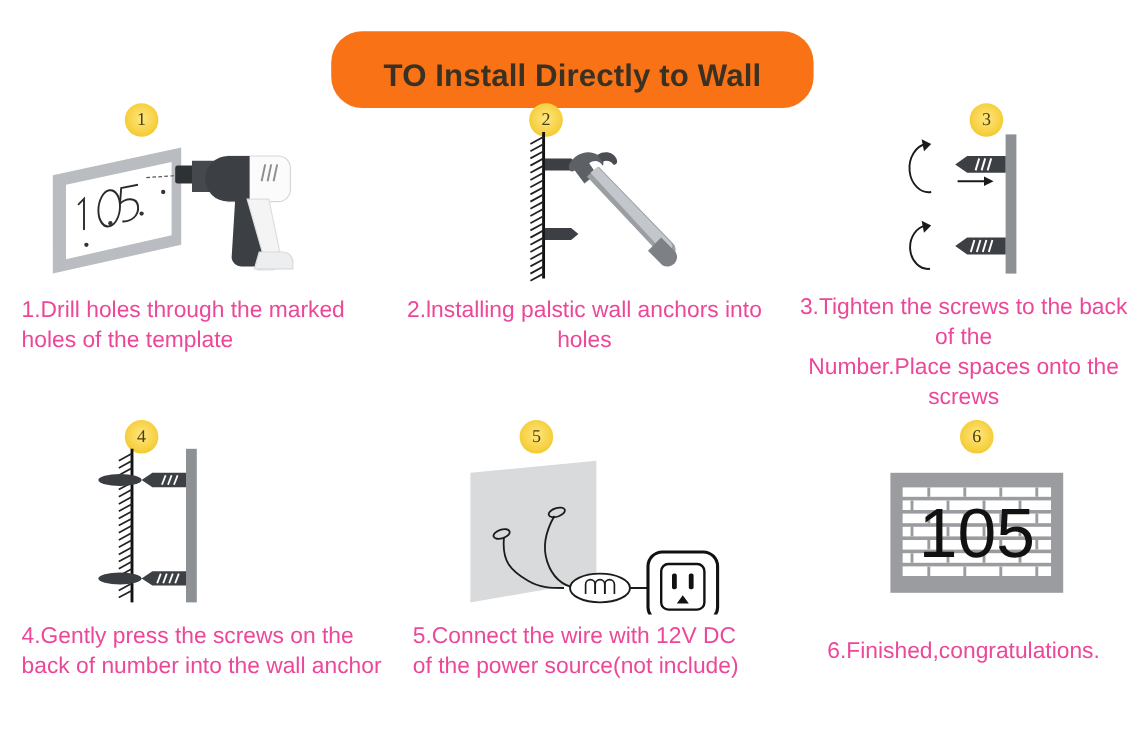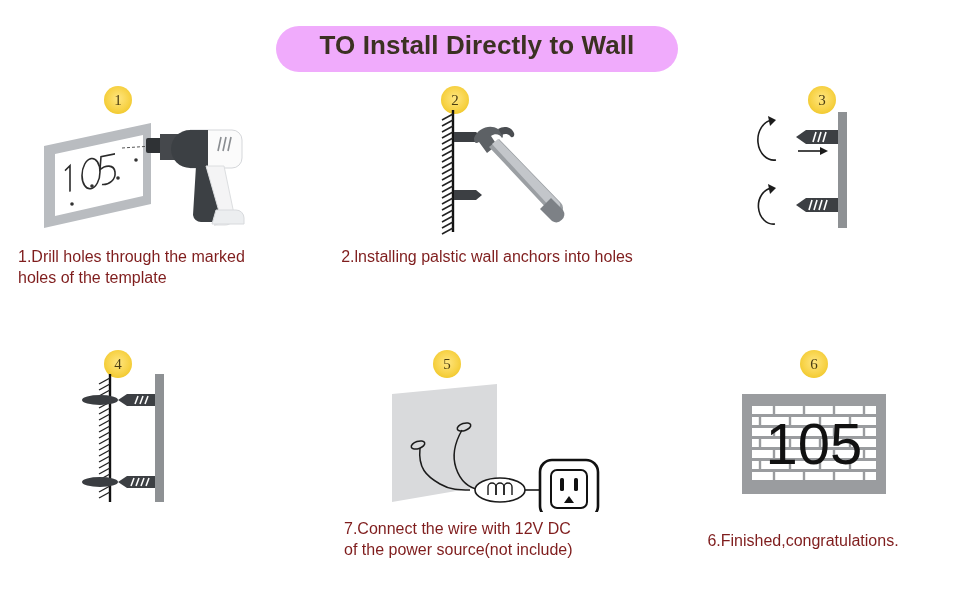--- a/index.html
+++ b/index.html
@@ -9,23 +9,23 @@
     font-family:"Liberation Sans", sans-serif;
     color:#1c1c1c;
     overflow:hidden;
     position:relative;
   }
   .sheet{position:relative;width:954px;height:609px;}
 
   
   .title-wrap{position:absolute;left:0;top:26px;width:954px;display:flex;justify-content:center;}
   .title-banner{
-    background:#f0abfc;
+    background:#f97316;
     border-radius:26px;
-    padding:5px 44px 11px 44px;
+    padding:23px 44px 11px 44px;
     font-size:26px;
     font-weight:bold;
     color:#3b3122;
     letter-spacing:.1px;
     white-space:nowrap;
     line-height:1.15;
   }
 
   
   .row{position:absolute;left:0;width:954px;display:flex;}
@@ -40,21 +40,21 @@
     position:absolute;top:0;left:50%;transform:translateX(-50%);
     width:28px;height:28px;border-radius:50%;
     background:radial-gradient(circle at 50% 45%, #ffe680 0%, #f7d246 55%, #f2cb33 72%, rgba(249,226,140,.55) 86%, rgba(255,248,214,0) 100%);
     display:flex;align-items:center;justify-content:center;
     font-size:15px;color:#4a3d12;font-family:"Liberation Serif", serif;
   }
 
   .art{position:absolute;left:0;top:26px;width:100%;}
   .caption{
     position:absolute;left:0;width:100%;
-    font-size:16px;line-height:1.32;color:#7f1d1d;
+    font-size:19px;line-height:1.32;color:#ec4899;
     text-align:center;white-space:pre-line;
   }
   .cap-left{text-align:left;padding-left:18px;box-sizing:border-box;}
   .cap-c3{padding:0 6px;box-sizing:border-box;}
 </style>
 </head>
 <body>
 
 <div class="sheet">
 
@@ -196,20 +196,22 @@
             <path d="M116,78 l8,4 l-6,6" fill="#1b1b1b" stroke="none"></path>
           </g>
 
           <g stroke="#1b1b1b" stroke-width="1.6">
             <line x1="146" y1="45" x2="168" y2="45"></line>
             <polygon points="168,41 176,45 168,49" fill="#1b1b1b" stroke="none"></polygon>
           </g>
         </svg>
       </div>
 
+      <div class="caption cap-c3" style="top:158px;">3.Tighten the screws to the back of the
+    Number.Place spaces onto the screws</div>
     </div>
   </div>
 
   <div class="row row-2">
 
     <div class="cell c1" style="height:215px;">
       <div class="badge" style="left:118px;">4</div>
 
       <div class="art" style="top:20px;">
         <svg width="322" height="140" viewBox="0 0 322 140">
@@ -260,20 +262,22 @@
             <g stroke="#ffffff" stroke-width="1.5">
               <line x1="134" y1="108" x2="131" y2="116"></line>
               <line x1="139" y1="108" x2="136" y2="116"></line>
               <line x1="144" y1="108" x2="141" y2="116"></line>
               <line x1="149" y1="108" x2="146" y2="116"></line>
             </g>
           </g>
         </svg>
       </div>
 
+      <div class="caption cap-left" style="top:168px;">4.Gently press the screws on the
+back of number into the wall anchor</div>
     </div>
 
     <div class="cell c2" style="height:215px;">
       <div class="badge" style="left:125px;">5</div>
 
       <div class="art" style="top:22px;">
         <svg width="330" height="140" viewBox="0 0 330 140">
 
           <polygon points="70,22 175,12 175,112 70,130" fill="#d9dadc"></polygon>
 
@@ -297,21 +301,21 @@
           <g>
             <rect x="218" y="88" width="58" height="58" rx="12" fill="#ffffff" stroke="#111" stroke-width="2.6"></rect>
             <rect x="229" y="98" width="36" height="38" rx="6" fill="#ffffff" stroke="#111" stroke-width="2"></rect>
             <rect x="238" y="106" width="4" height="13" rx="1.6" fill="#111"></rect>
             <rect x="252" y="106" width="4" height="13" rx="1.6" fill="#111"></rect>
             <path d="M247,124 l5,7 h-10 z" fill="#111"></path>
           </g>
         </svg>
       </div>
 
-      <div class="caption cap-left" style="top:168px;padding-left:22px;">7.Connect the wire with 12V DC
+      <div class="caption cap-left" style="top:168px;padding-left:22px;">5.Connect the wire with 12V DC
 of the power source(not include)</div>
     </div>
 
     <div class="cell c3" style="height:215px;">
       <div class="badge" style="left:162px;">6</div>
 
       <div class="art" style="top:22px;">
         <svg width="302" height="130" viewBox="0 0 302 130">
           <defs>
             <clipPath id="brickClip">

